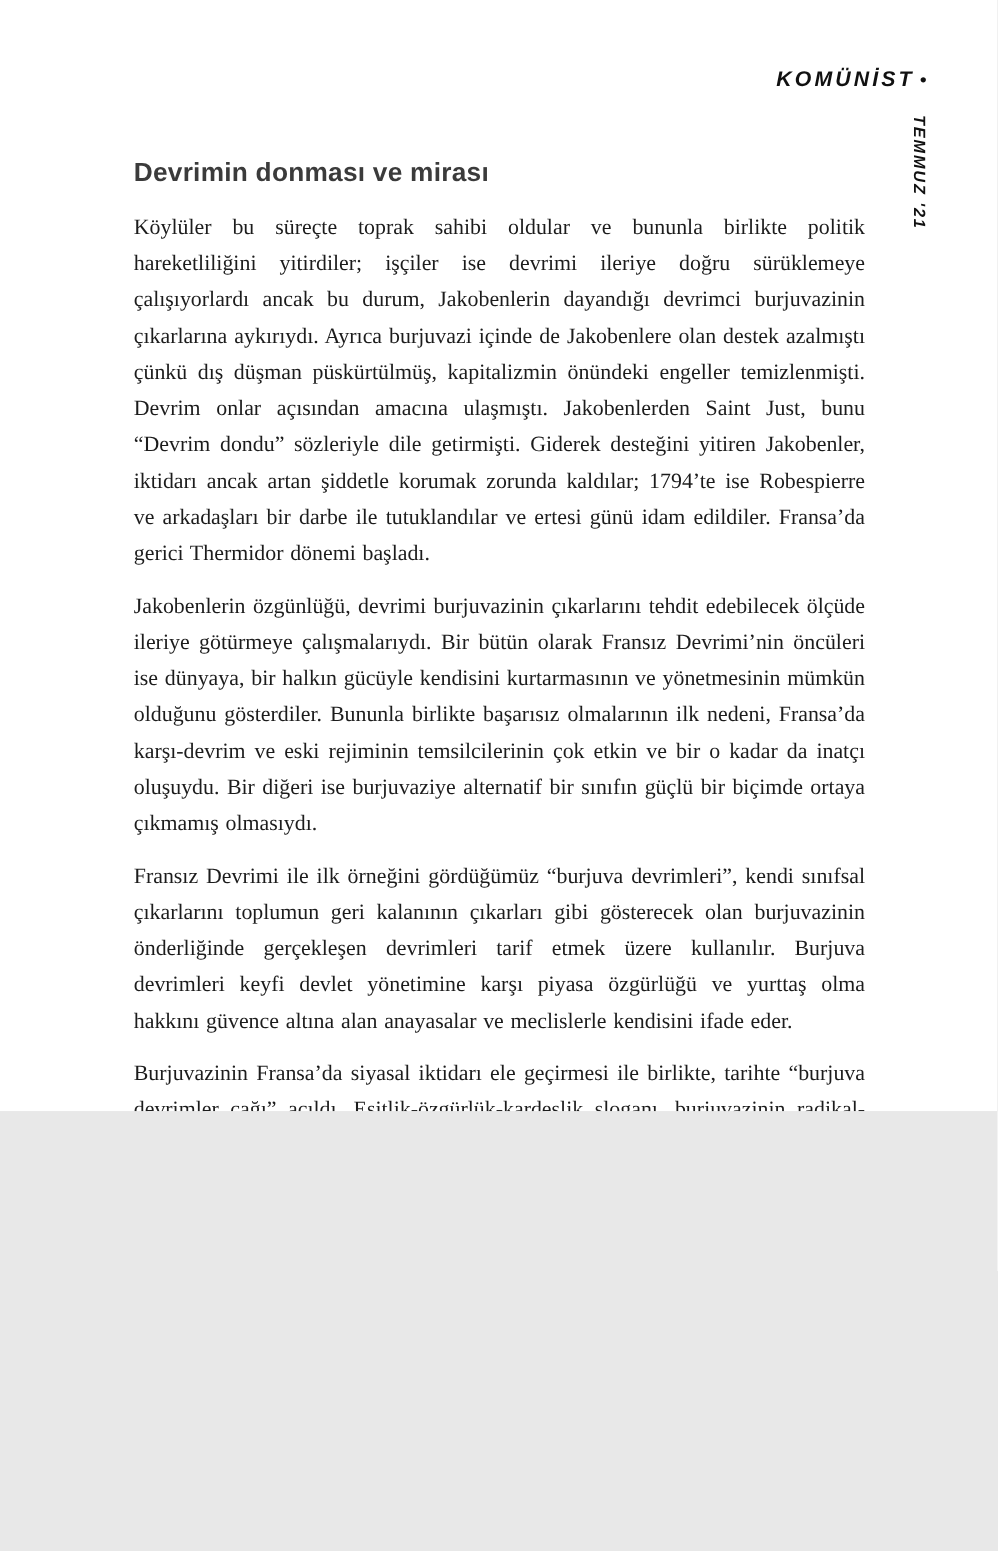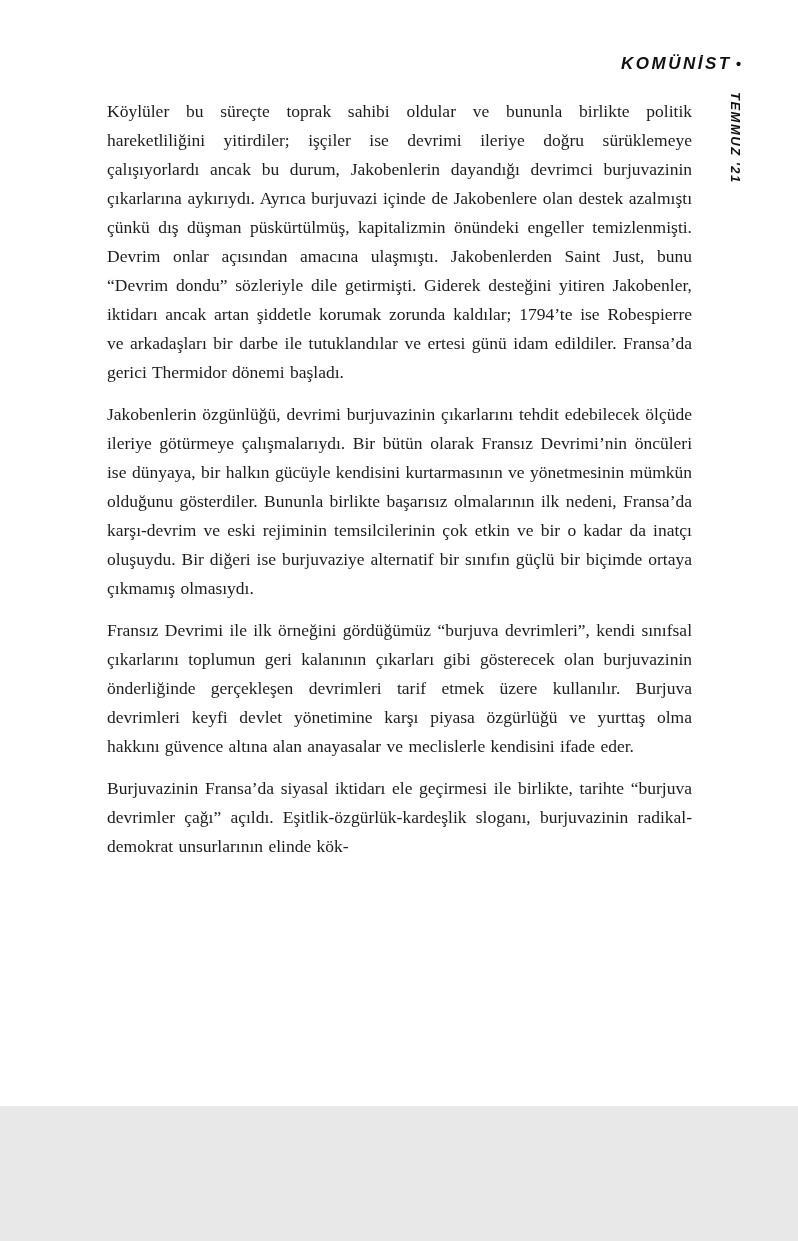--- a/index.html
+++ b/index.html
@@ -3,21 +3,21 @@
 <meta charset="utf-8">
 <style>
   html, body {
     margin: 0;
     padding: 0;
     background: #e8e8e8;
   }
   .page {
     position: relative;
     width: 798px;
-    height: 1106px;
+    height: 889px;
     background: #ffffff;
     font-family: "Liberation Serif", serif;
     color: #1c1c1c;
     overflow: hidden;
     margin: 0 auto;
     text-decoration: underline;
   }
   .masthead {
     position: absolute;
     top: 54px;
@@ -92,20 +92,21 @@
 
 <div class="page">
 
   <div class="masthead">
     <span>KOMÜNİST</span><span class="bullet">•</span>
   </div>
 
   <div class="issue-date">TEMMUZ '21</div>
 
   <div class="content">
+    <h2 class="section-heading">Devrimin donması ve mirası</h2>
     <p>Köylüler bu süreçte toprak sahibi oldular ve bununla birlikte politik hareketliliğini yitirdiler; işçiler ise devrimi ileriye doğru sürüklemeye çalışıyorlardı ancak bu durum, Jakobenlerin dayandığı devrimci burjuvazinin çıkarlarına aykırıydı. Ayrıca burjuvazi içinde de Jakobenlere olan destek azalmıştı çünkü dış düşman püskürtülmüş, kapitalizmin önündeki engeller temizlenmişti. Devrim onlar açısından amacına ulaşmıştı. Jakobenlerden Saint Just, bunu “Devrim dondu” sözleriyle dile getirmişti. Giderek desteğini yitiren Jakobenler, iktidarı ancak artan şiddetle korumak zorunda kaldılar; 1794’te ise Robespierre ve arkadaşları bir darbe ile tutuklandılar ve ertesi günü idam edildiler. Fransa’da gerici Thermidor dönemi başladı.</p>
     <p>Jakobenlerin özgünlüğü, devrimi burjuvazinin çıkarlarını tehdit edebilecek ölçüde ileriye götürmeye çalışmalarıydı. Bir bütün olarak Fransız Devrimi’nin öncüleri ise dünyaya, bir halkın gücüyle kendisini kurtarmasının ve yönetmesinin mümkün olduğunu gösterdiler. Bununla birlikte başarısız olmalarının ilk nedeni, Fransa’da karşı-devrim ve eski rejiminin temsilcilerinin çok etkin ve bir o kadar da inatçı oluşuydu. Bir diğeri ise burjuvaziye alternatif bir sınıfın güçlü bir biçimde ortaya çıkmamış olmasıydı.</p>
     <p>Fransız Devrimi ile ilk örneğini gördüğümüz “burjuva devrimleri”, kendi sınıfsal çıkarlarını toplumun geri kalanının çıkarları gibi gösterecek olan burjuvazinin önderliğinde gerçekleşen devrimleri tarif etmek üzere kullanılır. Burjuva devrimleri keyfi devlet yönetimine karşı piyasa özgürlüğü ve yurttaş olma hakkını güvence altına alan anayasalar ve meclislerle kendisini ifade eder.</p>
     <p>Burjuvazinin Fransa’da siyasal iktidarı ele geçirmesi ile birlikte, tarihte “burjuva devrimler çağı” açıldı. Eşitlik-özgürlük-kardeşlik sloganı, burjuvazinin radikal-demokrat unsurlarının elinde kök-</p>
   </div>
 
   <div class="page-number">150</div>
 
 </div>
 

